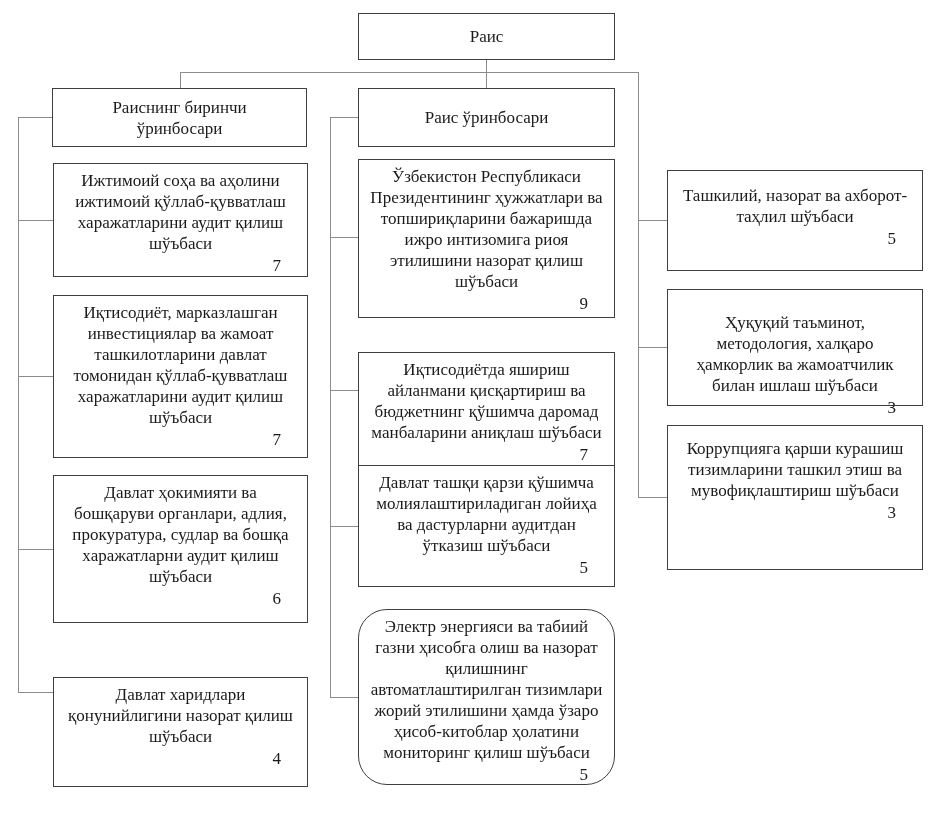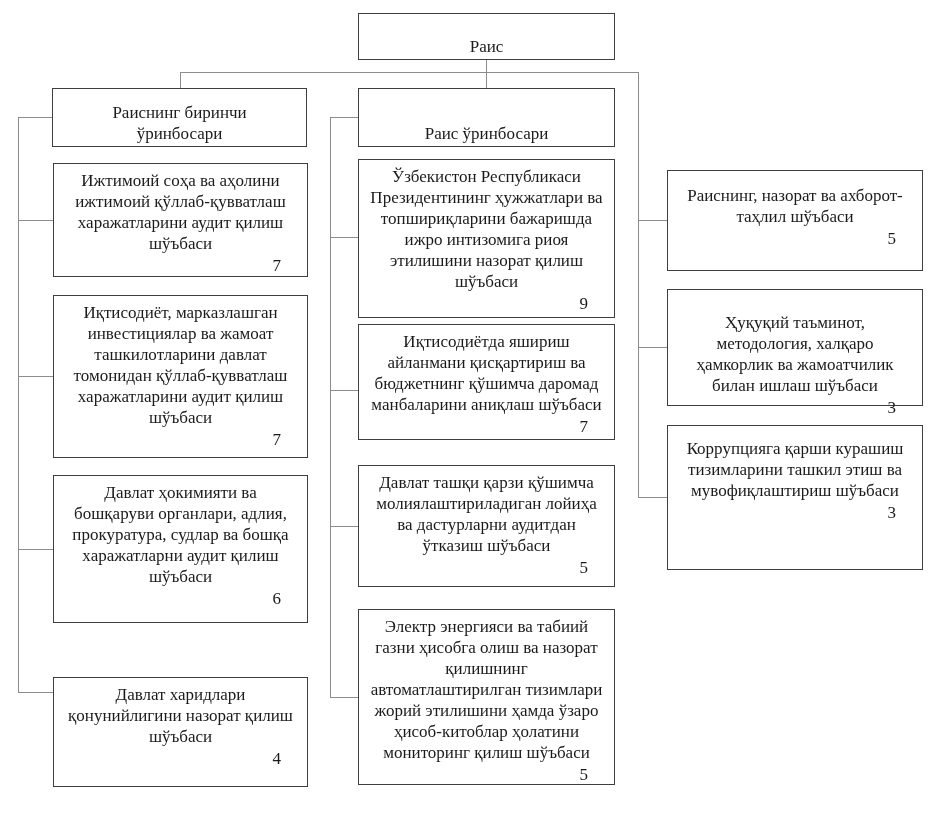--- a/index.html
+++ b/index.html
@@ -25,34 +25,34 @@
     padding:6px 10px 4px 10px;
   }
   .bx .txt{width:100%;}
   .bx .cnt{
     width:100%;
     text-align:right;
     padding-right:16px;
     box-sizing:border-box;
     margin-top:1px;
   }
-  .hdr{justify-content:flex-end;padding-top:2px;padding-bottom:2px;}
+  .hdr{justify-content:center;padding-top:2px;padding-bottom:2px;}
   
   #b-chairman{left:358px;top:13px;width:257px;height:47px;}
   #b-fdep{left:52px;top:88px;width:255px;height:59px;}
   #b-fdep .txt{max-width:170px;}
   #b-dep{left:358px;top:88px;width:257px;height:59px;}
   #b-l0{left:53px;top:163px;width:255px;height:114px;}
   #b-l1{left:53px;top:295px;width:255px;height:163px;}
   #b-l2{left:53px;top:475px;width:255px;height:148px;}
   #b-l3{left:53px;top:637px;width:255px;height:110px;margin-top:40px;}
   #b-m0{left:358px;top:159px;width:257px;height:159px;}
-  #b-m1{left:358px;top:324px;width:257px;height:116px;}
+  #b-m1{left:358px;top:352px;width:257px;height:116px;}
   #b-m2{left:358px;top:465px;width:257px;height:122px;}
-  #b-m3{left:358px;top:609px;width:257px;height:176px;}
+  #b-m3{left:358px;top:609px;width:257px;height:176px;border-radius:29px;}
   #b-r0{left:667px;top:170px;width:256px;height:101px;padding-top:14px;}
   #b-r1{left:667px;top:289px;width:256px;height:117px;padding-top:22px;}
   #b-r2{left:667px;top:425px;width:256px;height:145px;padding-top:12px;}
   
   .ln{position:absolute;background:#8c8c8c;}
   .v{width:1px;}
   .h{height:1px;}
   #ln-root{left:486px;top:60px;height:13px;}
   #ln-top{left:180px;top:72px;width:459px;}
   #ln-dfh{left:180px;top:72px;height:16px;}
@@ -139,21 +139,21 @@
   <div class="bx" id="b-m2">
     <div class="txt">Давлат ташқи қарзи қўшимча молиялаштириладиган лойиҳа ва дастурларни аудитдан ўтказиш шўъбаси</div>
     <div class="cnt">5</div>
   </div>
   <div class="bx" id="b-m3">
     <div class="txt">Электр энергияси ва табиий газни ҳисобга олиш ва назорат қилишнинг автоматлаштирилган тизимлари жорий этилишини ҳамда ўзаро ҳисоб-китоблар ҳолатини мониторинг қилиш шўъбаси</div>
     <div class="cnt">5</div>
   </div>
 
   <div class="bx" id="b-r0">
-    <div class="txt">Раиснинг, назорат ва ахборот-таҳлил шўъбаси</div>
+    <div class="txt">Ташкилий, назорат ва ахборот-таҳлил шўъбаси</div>
     <div class="cnt">5</div>
   </div>
   <div class="bx" id="b-r1">
     <div class="txt">Ҳуқуқий таъминот, методология, халқаро ҳамкорлик ва жамоатчилик билан ишлаш шўъбаси</div>
     <div class="cnt">3</div>
   </div>
   <div class="bx" id="b-r2">
     <div class="txt">Коррупцияга қарши курашиш тизимларини ташкил этиш ва мувофиқлаштириш шўъбаси</div>
     <div class="cnt">3</div>
   </div>

